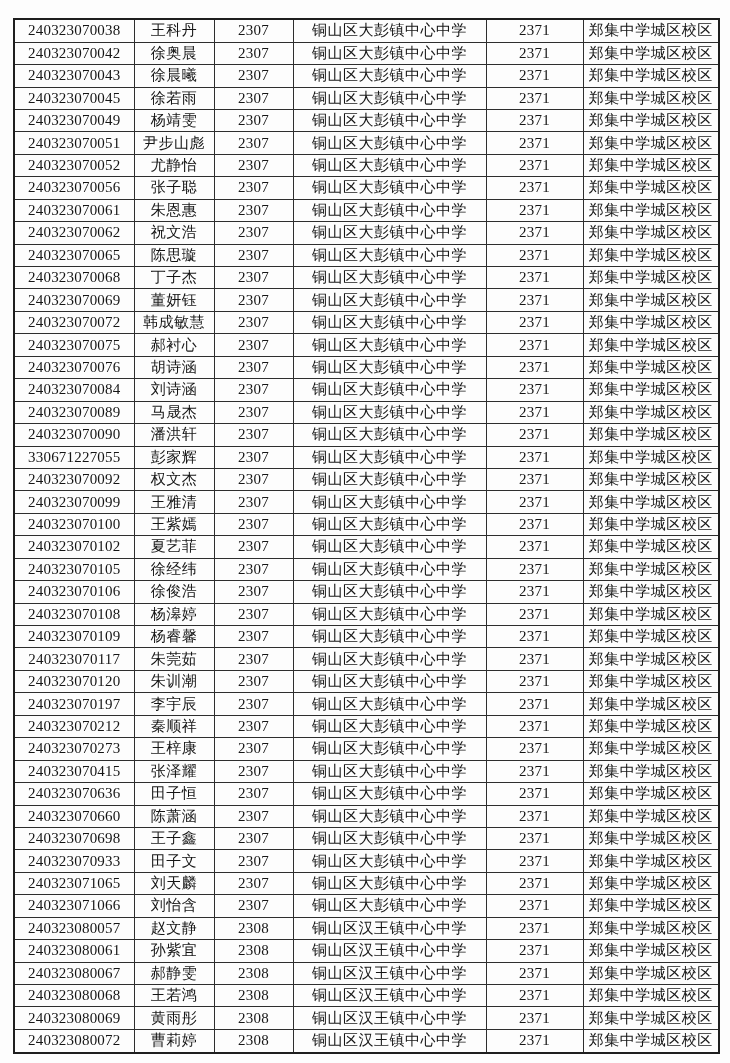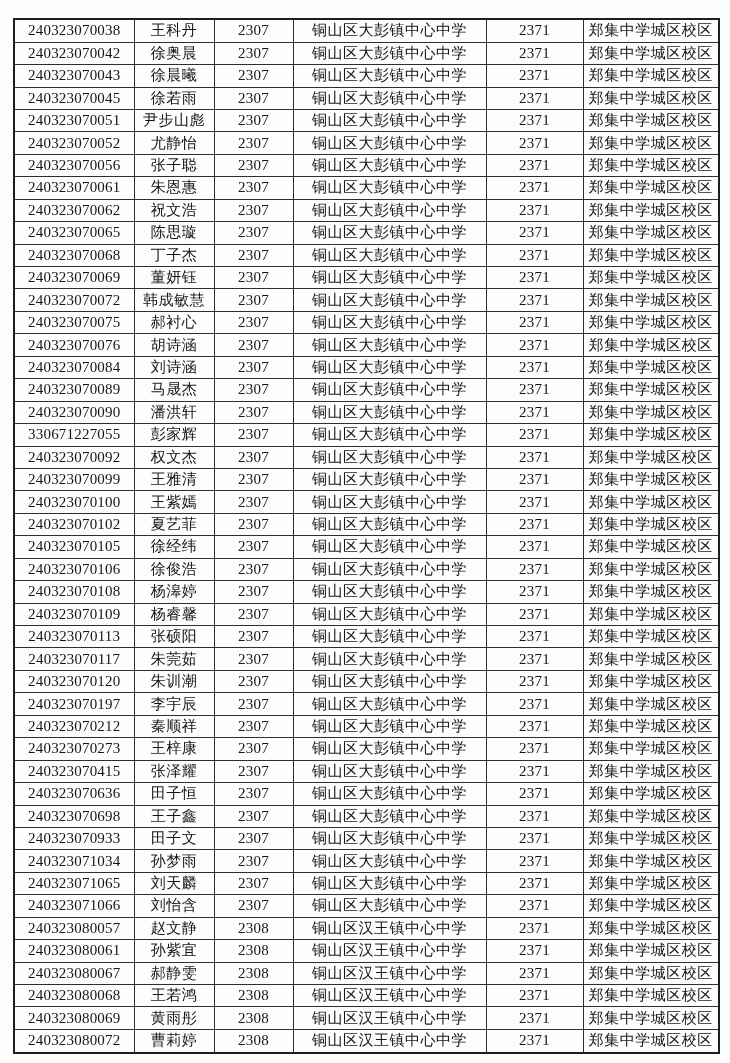--- a/index.html
+++ b/index.html
@@ -90,20 +90,28 @@
           </tr>
           <tr>
             <td class="num">240323070045</td>
             <td class="cjk">徐若雨</td>
             <td class="num">2307</td>
             <td class="cjk">铜山区大彭镇中心中学</td>
             <td class="num">2371</td>
             <td class="cjk">郑集中学城区校区</td>
           </tr>
           <tr>
+            <td class="num">240323070049</td>
+            <td class="cjk">杨靖雯</td>
+            <td class="num">2307</td>
+            <td class="cjk">铜山区大彭镇中心中学</td>
+            <td class="num">2371</td>
+            <td class="cjk">郑集中学城区校区</td>
+          </tr>
+          <tr>
             <td class="num">240323070051</td>
             <td class="cjk">尹步山彪</td>
             <td class="num">2307</td>
             <td class="cjk">铜山区大彭镇中心中学</td>
             <td class="num">2371</td>
             <td class="cjk">郑集中学城区校区</td>
           </tr>
           <tr>
             <td class="num">240323070052</td>
             <td class="cjk">尤静怡</td>
@@ -274,28 +282,20 @@
           </tr>
           <tr>
             <td class="num">240323070109</td>
             <td class="cjk">杨睿馨</td>
             <td class="num">2307</td>
             <td class="cjk">铜山区大彭镇中心中学</td>
             <td class="num">2371</td>
             <td class="cjk">郑集中学城区校区</td>
           </tr>
           <tr>
-            <td class="num">240323070113</td>
-            <td class="cjk">张硕阳</td>
-            <td class="num">2307</td>
-            <td class="cjk">铜山区大彭镇中心中学</td>
-            <td class="num">2371</td>
-            <td class="cjk">郑集中学城区校区</td>
-          </tr>
-          <tr>
             <td class="num">240323070117</td>
             <td class="cjk">朱莞茹</td>
             <td class="num">2307</td>
             <td class="cjk">铜山区大彭镇中心中学</td>
             <td class="num">2371</td>
             <td class="cjk">郑集中学城区校区</td>
           </tr>
           <tr>
             <td class="num">240323070120</td>
             <td class="cjk">朱训潮</td>
@@ -338,38 +338,38 @@
           </tr>
           <tr>
             <td class="num">240323070636</td>
             <td class="cjk">田子恒</td>
             <td class="num">2307</td>
             <td class="cjk">铜山区大彭镇中心中学</td>
             <td class="num">2371</td>
             <td class="cjk">郑集中学城区校区</td>
           </tr>
           <tr>
+            <td class="num">240323070660</td>
+            <td class="cjk">陈萧涵</td>
+            <td class="num">2307</td>
+            <td class="cjk">铜山区大彭镇中心中学</td>
+            <td class="num">2371</td>
+            <td class="cjk">郑集中学城区校区</td>
+          </tr>
+          <tr>
             <td class="num">240323070698</td>
             <td class="cjk">王子鑫</td>
             <td class="num">2307</td>
             <td class="cjk">铜山区大彭镇中心中学</td>
             <td class="num">2371</td>
             <td class="cjk">郑集中学城区校区</td>
           </tr>
           <tr>
             <td class="num">240323070933</td>
             <td class="cjk">田子文</td>
-            <td class="num">2307</td>
-            <td class="cjk">铜山区大彭镇中心中学</td>
-            <td class="num">2371</td>
-            <td class="cjk">郑集中学城区校区</td>
-          </tr>
-          <tr>
-            <td class="num">240323071034</td>
-            <td class="cjk">孙梦雨</td>
             <td class="num">2307</td>
             <td class="cjk">铜山区大彭镇中心中学</td>
             <td class="num">2371</td>
             <td class="cjk">郑集中学城区校区</td>
           </tr>
           <tr>
             <td class="num">240323071065</td>
             <td class="cjk">刘天麟</td>
             <td class="num">2307</td>
             <td class="cjk">铜山区大彭镇中心中学</td>

